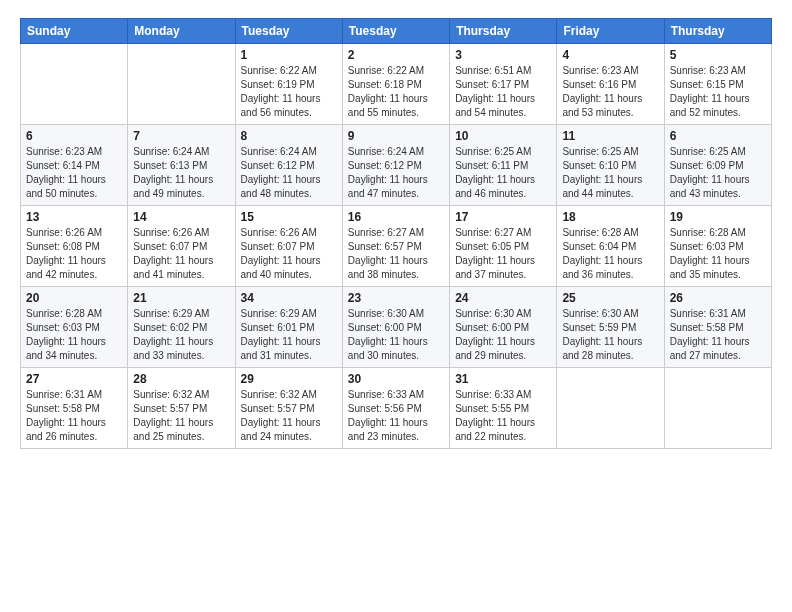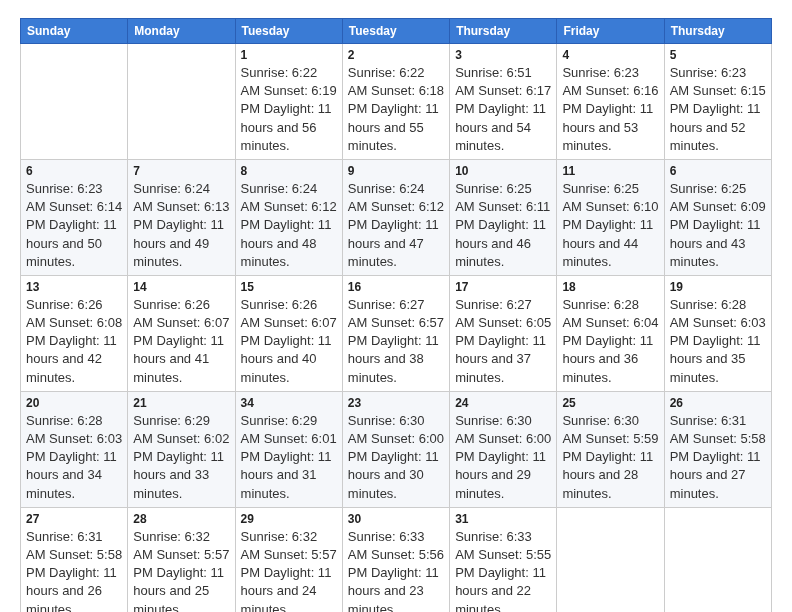--- a/index.html
+++ b/index.html
@@ -67,21 +67,21 @@
       background: #f5f7fa;
     }
     .cell-day {
       font-weight: bold;
       font-size: 12px;
       color: #222;
       margin-bottom: 2px;
     }
     .cell-detail {
       color: #333;
-      font-size: 13px;
+      font-size: 10px;
       line-height: 1.4;
     }
     .empty-cell {
       background: #fff !important;
     }
   </style>
 </head>
 <body>
 
 <div class="page">

